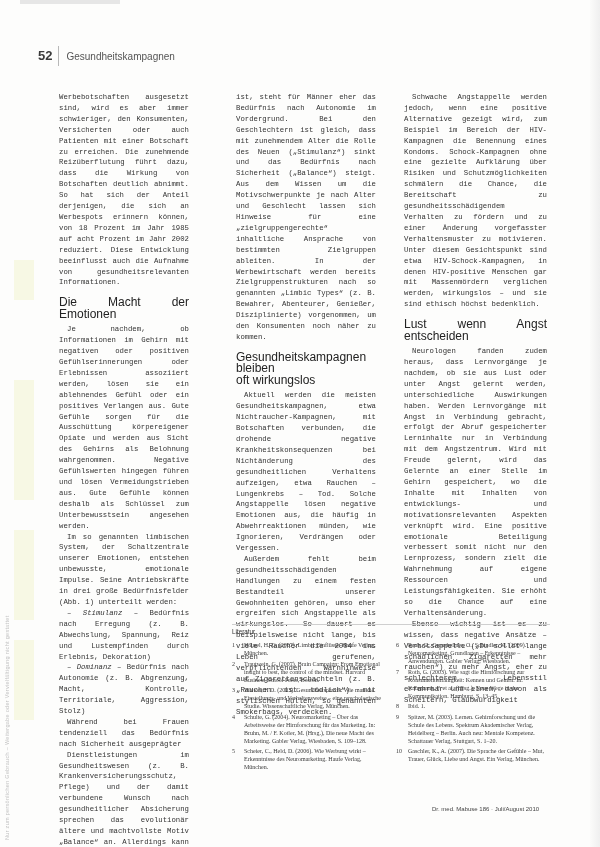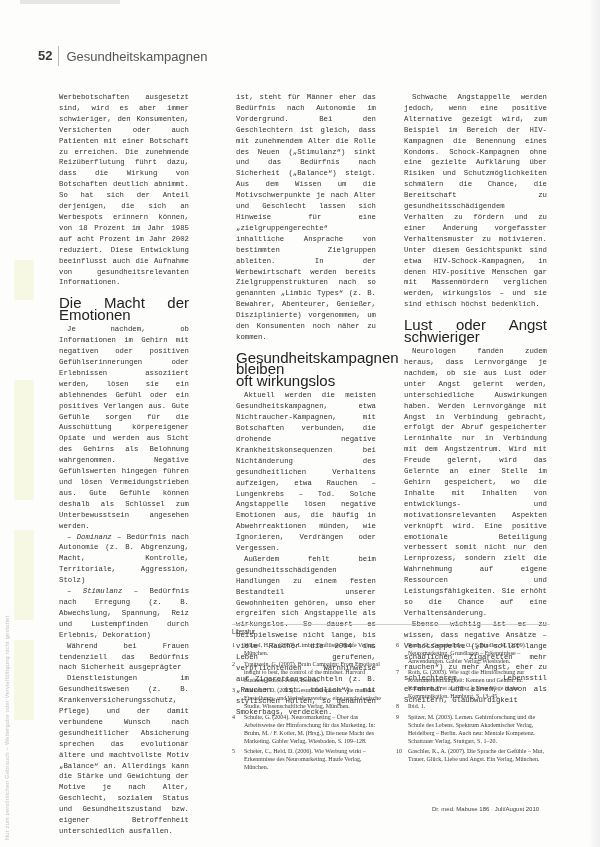--- a/index.html
+++ b/index.html
@@ -23,42 +23,42 @@
     display: flex; align-items: center;
   }
   .page-number {
     font-family: "Liberation Sans", sans-serif;
     font-weight: bold; font-size: 13px; color: #3a3a3a;
     padding-right: 6px; border-right: 1px solid #b8b8b8; margin-right: 7px;
     line-height: 20px;
   }
   .head-title {
     font-family: "Liberation Sans", sans-serif;
-    font-size: 13px; color: #555;
+    font-size: 10px; color: #555;
   }
   .margin-note {
     position: absolute; left: 4px; top: 840px;
     transform-origin: 0 0; transform: rotate(-90deg);
     font-family: "Liberation Sans", sans-serif;
     font-size: 5.5px; color: #c4c4c4; white-space: nowrap;
     letter-spacing: 0.3px;
   }
   .left-tint {
     position: absolute; left: 14px; width: 20px; background: #f7f8e4;
   }
   .col {
     position: absolute; top: 92px;
     font-size: 7.3px; line-height: 10.9px;
     text-align: justify; hyphens: auto; color: #333;
   }
   .col p { margin: 0; text-indent: 8px; font-family: Liberation Mono, monospace; }
   .col p.noindent { text-indent: 0; }
   .col h2 {
     font-family: "Liberation Sans", sans-serif;
-    font-weight: normal; font-size: 15px; line-height: 11.5px;
+    font-weight: normal; font-size: 12px; line-height: 11.5px;
     margin: 9px 0 4px 0; color: #222;
   }
   .col1 { left: 59px; width: 130px; }
   .col2 { left: 236px; width: 140px; }
   .col3 { left: 404px; width: 143px; }
   .col p.dash { text-indent: 8px; }
   .col em { font-style: italic; }
   .lit {
     position: absolute; top: 628px; left: 232px; width: 315px;
     font-size: 6px; line-height: 8px; color: #3a3a3a;
@@ -101,39 +101,40 @@
 
   <div class="running-head">
     <span class="page-number">52</span>
     <span class="head-title">Gesundheitskampagnen</span>
   </div>
 
   <div class="col col1">
     <p class="noindent">Werbebotschaften ausgesetzt sind, wird es aber immer schwieriger, den Konsumenten, Versicherten oder auch Patienten mit einer Botschaft zu erreichen. Die zunehmende Reizüberflutung führt dazu, dass die Wirkung von Botschaften deutlich abnimmt. So hat sich der Anteil derjenigen, die sich an Werbespots erinnern können, von 18 Prozent im Jahr 1985 auf acht Prozent im Jahr 2002 reduziert. Diese Entwicklung beeinflusst auch die Aufnahme von gesundheitsrelevanten Informationen.</p>
     <h2>Die Macht der Emotionen</h2>
     <p>Je nachdem, ob Informationen im Gehirn mit negativen oder positiven Gefühlserinnerungen oder Erlebnissen assoziiert werden, lösen sie ein ablehnendes Gefühl oder ein positives Verlangen aus. Gute Gefühle sorgen für die Ausschüttung körpereigener Opiate und werden aus Sicht des Gehirns als Belohnung wahrgenommen. Negative Gefühlswerten hingegen führen und lösen Vermeidungstrieben aus. Gute Gefühle können deshalb als Schlüssel zum Unterbewusstsein angesehen werden.</p>
+    <p>Im so genannten limbischen System, der Schaltzentrale unserer Emotionen, entstehen unbewusste, emotionale Impulse. Seine Antriebskräfte in drei große Bedürfnisfelder (Abb. 1) unterteilt werden:</p>
+    <p class="dash">– <em>Stimulanz</em><span> – Bedürfnis nach Erregung (z. B. Abwechslung, Spannung, Reiz und Lustempfinden durch Erlebnis, Dekoration)</span></p>
     <p class="dash">– <em>Dominanz</em><span> – Bedürfnis nach Autonomie (z. B. Abgrenzung, Macht, Kontrolle, Territoriale, Aggression, Stolz)</span></p>
-    <p class="dash">– <em>Stimulanz</em><span> – Bedürfnis nach Erregung (z. B. Abwechslung, Spannung, Reiz und Lustempfinden durch Erlebnis, Dekoration)</span></p>
     <p>Während bei Frauen tendenziell das Bedürfnis nach Sicherheit ausgeprägter</p>
     <p>Dienstleistungen im Gesundheitswesen (z. B. Krankenversicherungsschutz, Pflege) und der damit verbundene Wunsch nach gesundheitlicher Absicherung sprechen das evolutionär ältere und machtvollste Motiv „Balance“ an. Allerdings kann die Stärke und Gewichtung der Motive je nach Alter, Geschlecht, sozialem Status und Gesundheitszustand bzw. eigener Betroffenheit unterschiedlich ausfallen.</p>
   </div>
 
   <div class="col col2">
     <p class="noindent">ist, steht für Männer eher das Bedürfnis nach Autonomie im Vordergrund. Bei den Geschlechtern ist gleich, dass mit zunehmendem Alter die Rolle des Neuen („Stimulanz“) sinkt und das Bedürfnis nach Sicherheit („Balance“) steigt. Aus dem Wissen um die Motivschwerpunkte je nach Alter und Geschlecht lassen sich Hinweise für eine „zielgruppengerechte“ inhaltliche Ansprache von bestimmten Zielgruppen ableiten. In der Werbewirtschaft werden bereits Zielgruppenstrukturen nach so genannten „Limbic Types“ (z. B. Bewahrer, Abenteurer, Genießer, Disziplinierte) vorgenommen, um den Konsumenten noch näher zu kommen.</p>
     <h2>
       <span>Gesundheitskampagnen bleiben</span><br>
       <span>oft wirkungslos</span>
     </h2>
     <p>Aktuell werden die meisten Gesundheitskampagnen, etwa Nichtraucher-Kampagnen, mit Botschaften verbunden, die drohende negative Krankheitskonsequenzen bei Nichtänderung des gesundheitlichen Verhaltens aufzeigen, etwa Rauchen – Lungenkrebs – Tod. Solche Angstappelle lösen negative Emotionen aus, die häufig in Abwehrreaktionen münden, wie Ignorieren, Verdrängen oder Vergessen.</p>
     <p>Außerdem fehlt beim gesundheitsschädigenden Handlungen zu einem festen Bestandteil unserer Gewohnheiten gehören, umso eher ergreifen sich Angstappelle als wirkungslos. So dauert es beispielsweise nicht lange, bis viele Raucher die 2004 ins Leben gerufenen, verpflichtenden Warnhinweise auf Zigarettenschachteln (z. B. „Rauchen ist tödlich“) mit stylischen Hüllen, so genannten Smokerbags, verdecken.</p>
   </div>
 
   <div class="col col3">
     <p>Schwache Angstappelle werden jedoch, wenn eine positive Alternative gezeigt wird, zum Beispiel im Bereich der HIV-Kampagnen die Benennung eines Kondoms. Schock-Kampagnen ohne eine gezielte Aufklärung über Risiken und Schutzmöglichkeiten schmälern die Chance, die Bereitschaft zu gesundheitsschädigendem Verhalten zu fördern und zu einer Änderung vorgefasster Verhaltensmuster zu motivieren. Unter diesem Gesichtspunkt sind etwa HIV-Schock-Kampagnen, in denen HIV-positive Menschen gar mit Massenmördern verglichen werden, wirkungslos – und sie sind ethisch höchst bedenklich.</p>
-    <h2>Lust oder Angst schwieriger</h2>
+    <h2>Lust wenn Angst entscheiden</h2>
     <p>Neurologen fanden zudem heraus, dass Lernvorgänge je nachdem, ob sie aus Lust oder unter Angst gelernt werden, unterschiedliche Auswirkungen haben. Werden Lernvorgänge mit Angst in Verbindung gebracht, erfolgt der Abruf gespeicherter Lerninhalte nur in Verbindung mit dem Angstzentrum. Wird mit Freude gelernt, wird das Gelernte an einer Stelle im Gehirn gespeichert, wo die Inhalte mit Inhalten von entwicklungs- und motivationsrelevanten Aspekten verknüpft wird. Eine positive emotionale Beteiligung verbessert somit nicht nur den Lernprozess, sondern zielt die Wahrnehmung auf eigene Ressourcen und Leistungsfähigkeiten. Sie erhöht so die Chance auf eine Verhaltensänderung.</p>
     <p>Ebenso wichtig ist es zu wissen, dass negative Ansätze – Verbotsappelle („Du sollst lange schädlichen Zigaretten mehr rauchen“) zu mehr Angst, eher zu schlechterem Lebensstil erfahrbar und einem, davon als Scheitern, Glaubwürdigkeit</p>
   </div>
 
   <div class="lit-rule"></div>
   <div class="lit">
     <div class="lit-heading">Literatur</div>
     <div class="lit-cols">
       <div class="lit-col" id="lit-left">
           <div class="lit-entry">

